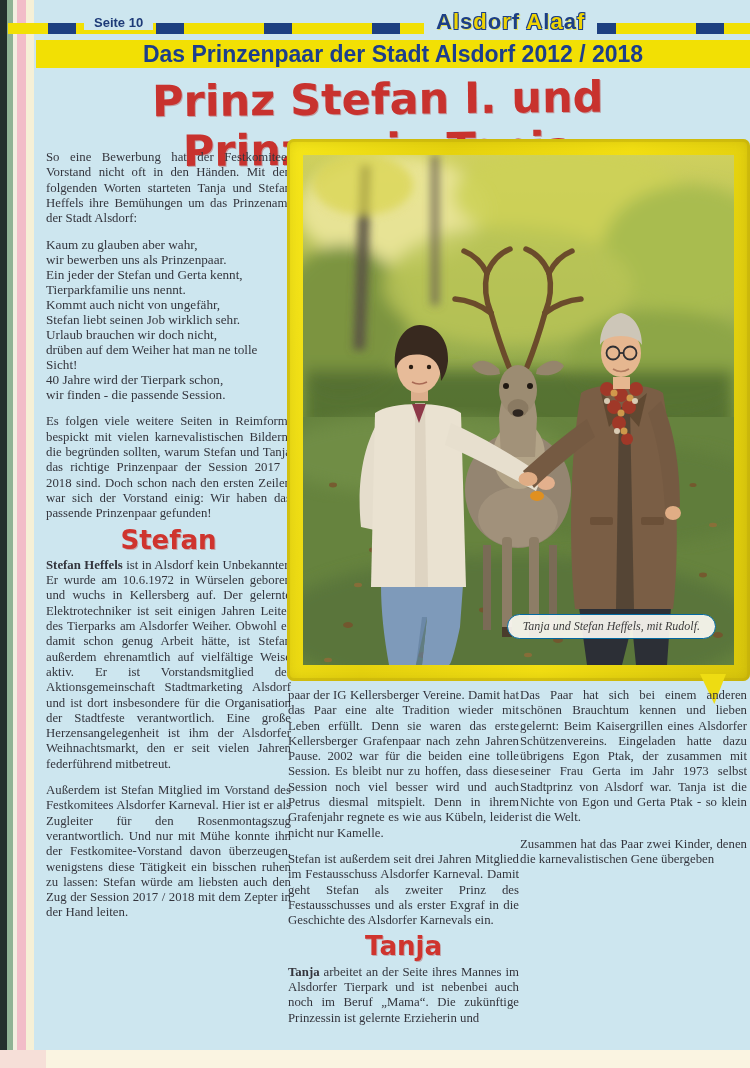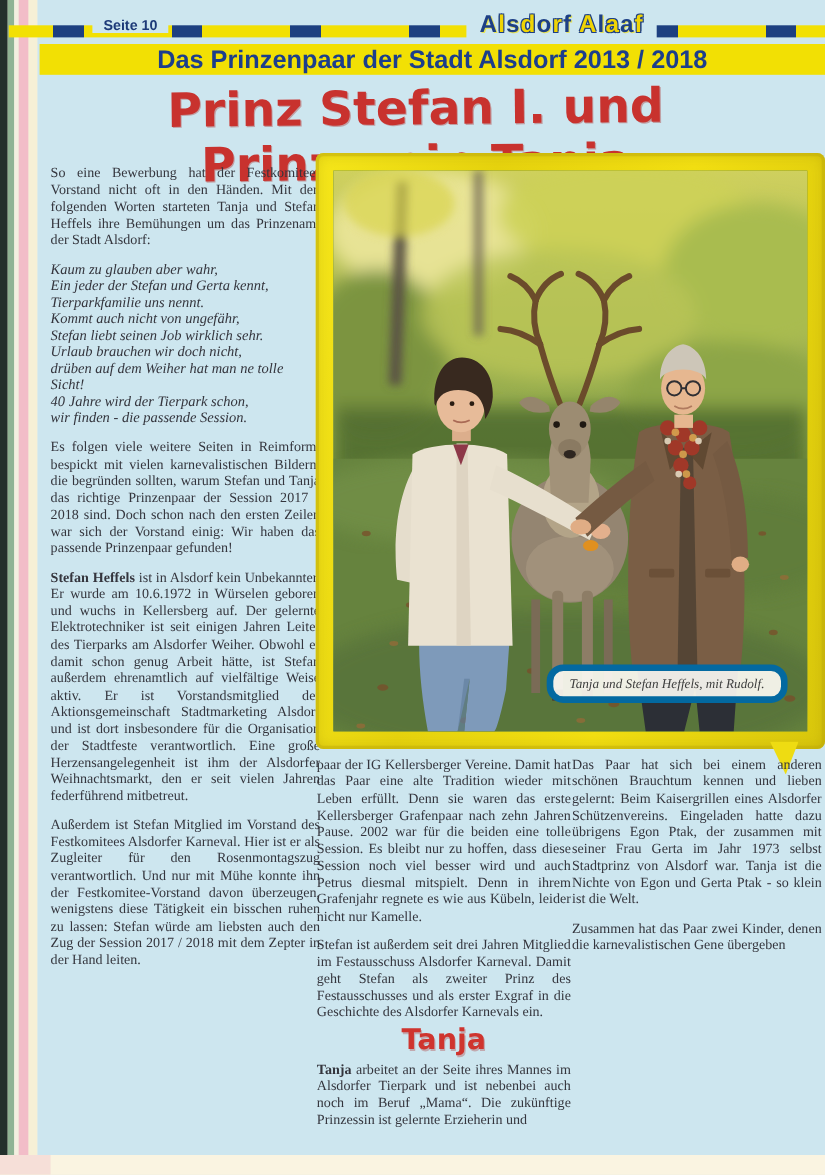--- a/index.html
+++ b/index.html
@@ -33,74 +33,76 @@
   
   .main-title{position:absolute;left:40px;top:74px;width:676px;margin:0;text-align:center;
     font-family:"DejaVu Sans",sans-serif;font-weight:bold;font-size:43px;color:#c8322e;
     transform:rotate(-.6deg);letter-spacing:0px;text-shadow:1px 1px 0 rgba(170,30,25,.35);}
   
   .col{position:absolute;font-size:12.8px;line-height:15.3px;color:#34353d;text-align:justify;overflow:hidden;}
   .col p{margin:0 0 11px 0;}
   .col1{left:46px;top:150px;width:245px;height:900px;}
   .col2{left:288px;top:688px;width:231px;height:362px;}
   .col3{left:520px;top:688px;width:227px;height:362px;}
-  .poem{font-style:italic;margin:0 0 12px 0;text-align:left;line-height:15px;font-size:13.2px;}
+  .poem{margin:0 0 12px 0;text-align:left;line-height:15px;font-size:13.2px;}
   .red-heading{margin:6px 0 10px 0;text-align:center;font-family:"DejaVu Sans",sans-serif;
     font-weight:bold;font-size:26px;color:#cf342e;text-shadow:1px 1px 0 rgba(170,30,25,.3);}
   b.lead{font-weight:bold;}
   
   .photo-frame{position:absolute;left:287px;top:139px;width:463px;height:542px;box-sizing:border-box;
     padding:16px;border-radius:7px;
     background:linear-gradient(100deg,#f6e71a,#e6d30e 30%,#f2df12 62%,#d9c70c);
     box-shadow:inset 0 0 0 3px rgba(190,170,10,.45), inset 0 0 14px rgba(150,130,0,.35);}
   .frame-drip{position:absolute;left:700px;top:674px;width:26px;height:30px;background:#eedc12;
     clip-path:polygon(0 0,100% 0,55% 100%);}
   .photo{position:relative;width:431px;height:510px;overflow:hidden;background:#7e9a3f;}
   .photo svg{display:block;}
   .caption{position:absolute;right:18px;bottom:26px;padding:4px 15px;max-width:290px;
-    background:rgba(252,250,243,.92);border:6px solid #0369a1;border-radius:15px;
+    background:rgba(252,250,243,.92);border:1px solid #0369a1;border-radius:15px;
     font-style:italic;font-size:12px;color:#3c3c3c;white-space:nowrap;}
 </style>
 </head>
 <body>
 
 <div class="stage">
 
   <div class="strip s1"></div>
   <div class="strip s2"></div>
   <div class="strip s3"></div>
   <div class="strip s4"></div>
   <div class="strip s5"></div>
 
   <div class="page"></div>
 
   <div class="ribbon"></div>
   <span class="seite">Seite 10</span>
   <span class="alaaf"><span class="lt-blue">A</span><span class="lt-yellow">l</span><span class="lt-blue">s</span><span class="lt-yellow">d</span><span class="lt-blue">o</span><span class="lt-yellow">r</span><span class="lt-blue">f</span><span> </span><span class="lt-yellow">A</span><span class="lt-blue">l</span><span class="lt-yellow">a</span><span class="lt-blue">a</span><span class="lt-yellow">f</span></span>
 
   <div class="banner">
-    <span>Das Prinzenpaar der Stadt Alsdorf 2013 / 2018</span>
+    <span>Das Prinzenpaar der Stadt Alsdorf 2012 / 2018</span>
   </div>
 
   <h1 class="main-title">Prinz Stefan I. und Prinzessin Tanja</h1>
 
   <div class="col col1">
     <p>So eine Bewerbung hat der Festkomitee-Vorstand nicht oft in den Händen. Mit den folgenden Worten starteten Tanja und Stefan Heffels ihre Bemühungen um das Prinzenamt der Stadt Alsdorf:</p>
     <div class="poem">
       <div>Kaum zu glauben aber wahr,</div>
+      <div>wir bewerben uns als Prinzenpaar.</div>
       <div>Ein jeder der Stefan und Gerta kennt,</div>
       <div>Tierparkfamilie uns nennt.</div>
       <div>Kommt auch nicht von ungefähr,</div>
       <div>Stefan liebt seinen Job wirklich sehr.</div>
       <div>Urlaub brauchen wir doch nicht,</div>
       <div>drüben auf dem Weiher hat man ne tolle Sicht!</div>
       <div>40 Jahre wird der Tierpark schon,</div>
       <div>wir finden - die passende Session.</div>
     </div>
     <p>Es folgen viele weitere Seiten in Reimform, bespickt mit vielen karnevalistischen Bildern, die begründen sollten, warum Stefan und Tanja das richtige Prinzenpaar der Session 2017 / 2018 sind. Doch schon nach den ersten Zeilen war sich der Vorstand einig: Wir haben das passende Prinzenpaar gefunden!</p>
+    <h2 class="red-heading">Stefan</h2>
     <p><b class="lead">Stefan Heffels</b><span> ist in Alsdorf kein Unbekannter. Er wurde am 10.6.1972 in Würselen geboren und wuchs in Kellersberg auf. Der gelernte Elektrotechniker ist seit einigen Jahren Leiter des Tierparks am Alsdorfer Weiher. Obwohl er damit schon genug Arbeit hätte, ist Stefan außerdem ehrenamtlich auf vielfältige Weise aktiv. Er ist Vorstandsmitglied der Aktionsgemeinschaft Stadtmarketing Alsdorf und ist dort insbesondere für die Organisation der Stadtfeste verantwortlich. Eine große Herzensangelegenheit ist ihm der Alsdorfer Weihnachtsmarkt, den er seit vielen Jahren federführend mitbetreut.</span></p>
     <p>Außerdem ist Stefan Mitglied im Vorstand des Festkomitees Alsdorfer Karneval. Hier ist er als Zugleiter für den Rosenmontagszug verantwortlich. Und nur mit Mühe konnte ihn der Festkomitee-Vorstand davon überzeugen, wenigstens diese Tätigkeit ein bisschen ruhen zu lassen: Stefan würde am liebsten auch den Zug der Session 2017 / 2018 mit dem Zepter in der Hand leiten.</p>
   </div>
 
   <div class="photo-frame">
     <div class="photo">
       <svg width="431" height="510" viewBox="0 0 431 510" xmlns="http://www.w3.org/2000/svg">
         <defs>
           <linearGradient id="bg" x1="0" y1="0" x2="0" y2="1">
             <stop offset="0" stop-color="#cfd05e"></stop>

